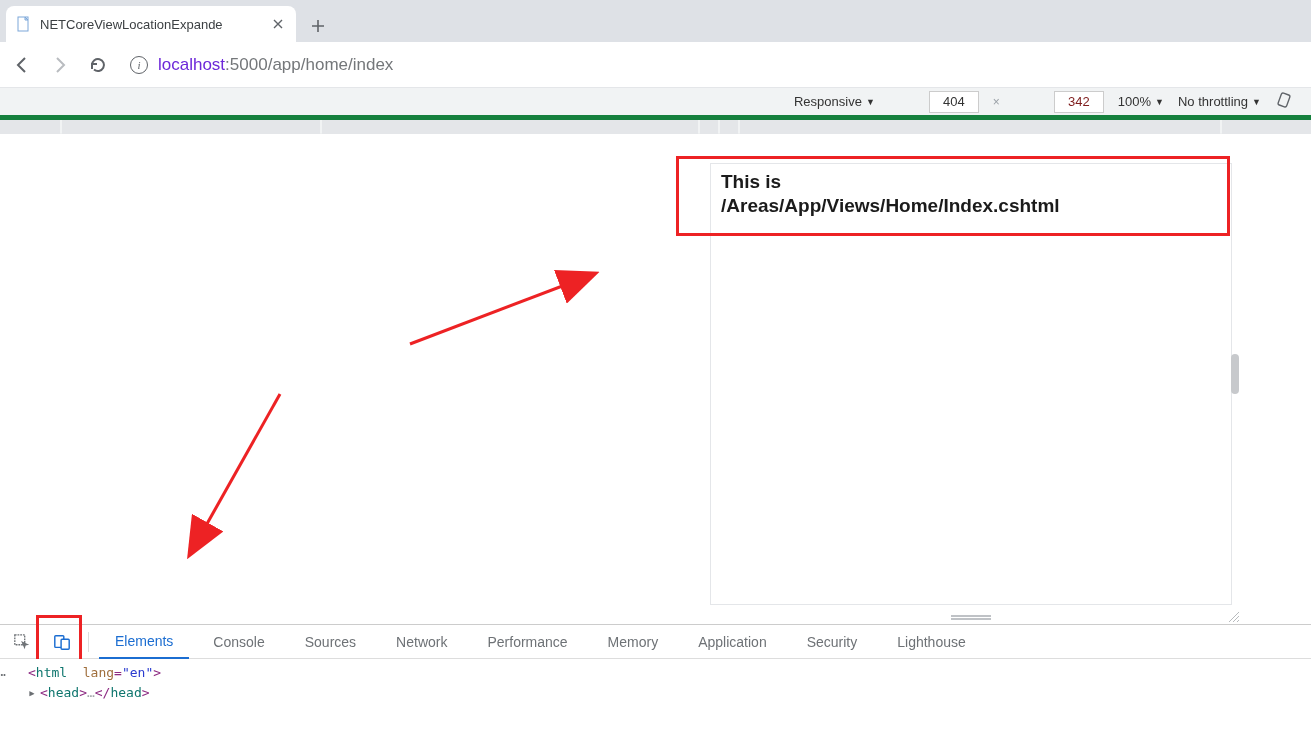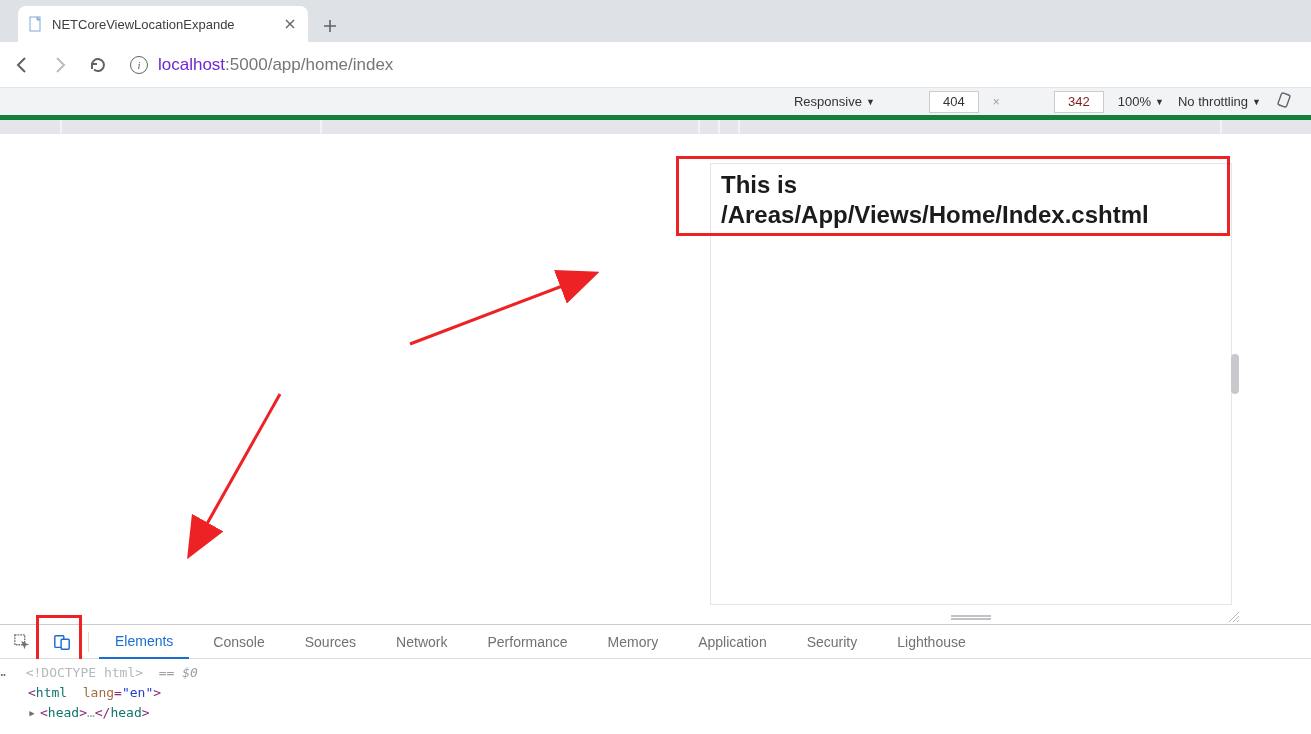--- a/index.html
+++ b/index.html
@@ -1,19 +1,19 @@
 <!DOCTYPE html>
 <html><head>
 <meta charset="utf-8">
 <style>
   * { margin:0; padding:0; box-sizing:border-box; }
   html,body { width:1311px; height:734px; font-family:"Segoe UI",Arial,sans-serif; overflow:hidden; background:#fff; }
 
   
-  .tabstrip { height:42px; background:#dee1e6; display:flex; align-items:flex-end; padding-left:18px; }
+  .tabstrip { height:42px; background:#dee1e6; display:flex; align-items:flex-end; padding-left:6px; }
   .tab { background:#fff; height:36px; width:290px; border-radius:8px 8px 0 0; display:flex; align-items:center; padding:0 10px; gap:8px; }
   .tab .favicon { width:16px; height:16px; }
   .tab .title { flex:1; font-size:13px; color:#3c4043; white-space:nowrap; overflow:hidden; }
   .tab .close { width:16px; height:16px; display:flex; align-items:center; justify-content:center; color:#5f6368; font-size:13px; }
   .newtab { width:32px; height:32px; display:flex; align-items:center; justify-content:center; color:#5f6368; font-size:18px; margin-left:6px; }
 
   
   .addrbar { height:46px; background:#fff; border-bottom:1px solid #e4e6e9; display:flex; align-items:center; padding:0 10px; gap:14px; }
   .navbtn { width:24px; height:24px; display:flex; align-items:center; justify-content:center; color:#5f6368; }
   .navbtn.disabled { color:#b9bcc0; }
@@ -34,21 +34,21 @@
 
   
   .ruler { height:14px; background:#f1f3f4; border-bottom:1px solid #eceeef; position:relative; }
   .ruler .seg { position:absolute; top:0; height:14px; background:#e4e6e9; }
 
   
   .stage { position:relative; height:490px; background:#fff; }
   .annot-box { position:absolute; border:3px solid #ed2224; }
   svg.arrows { position:absolute; left:0; top:0; pointer-events:none; }
   .pagebox { position:absolute; right:80px; top:30px; width:520px; height:440px; background:#fff; box-shadow:0 0 0 1px #e4e6e9; }
-  .pagebox h2 { font-size:24px; font-weight:600; padding:6px 10px 2px; color:#1b1b1b; line-height:1.25; }
+  .pagebox h2 { font-size:19px; font-weight:600; padding:6px 10px 2px; color:#1b1b1b; line-height:1.25; }
   .vscroll { position:absolute; right:72px; top:220px; width:8px; height:40px; background:#c7c9cc; border-radius:4px; }
   .drag-handle { position:absolute; right:80px; bottom:4px; width:520px; height:8px; display:flex; align-items:center; justify-content:center; }
   .drag-handle .bar { width:40px; height:2px; background:#bfc2c6; box-shadow:0 3px 0 #bfc2c6; }
   .resize-corner { position:absolute; right:72px; bottom:2px; width:12px; height:12px; }
 
   
   .devtools { border-top:1px solid #ccc; }
   .dt-tabs { height:34px; display:flex; align-items:center; padding:0 6px; gap:8px; font-size:14px; color:#6e7276; border-bottom:1px solid #ddd; }
   .dt-iconbtn { width:32px; height:32px; display:flex; align-items:center; justify-content:center; }
   .dt-iconbtn svg { width:18px; height:18px; }
@@ -218,24 +218,20 @@
       </div>
     <div class="dt-tab">
         <span>Lighthouse</span>
       </div>
   </div>
 
   <div class="annot-box2" style="left:36px; top:-10px; width:46px; height:50px;"></div>
 
   <div class="dt-dom">
     <span class="dots">⋯</span>
-    <div class="line1">
-      <span>&nbsp;&nbsp;</span><span>&lt;!DOCTYPE html&gt;</span>
-      <span class="dollar">&nbsp;<span>== $0</span></span>
-    </div>
     <div>
       <span class="indent"></span><span class="punc">&lt;</span><span class="tagc">html</span>
       <span class="attr">&nbsp;<span>lang</span></span><span class="punc">=</span><span class="val">"<span>en</span>"</span><span class="punc">&gt;</span>
     </div>
     <div>
       <span class="indent"></span><span class="arrow">▸</span><span class="punc">&lt;</span><span class="tagc">head</span><span class="punc">&gt;</span><span style="color:#a3a6aa;">…</span><span class="punc">&lt;/</span><span class="tagc">head</span><span class="punc">&gt;</span>
     </div>
   </div>
 </div>
 

